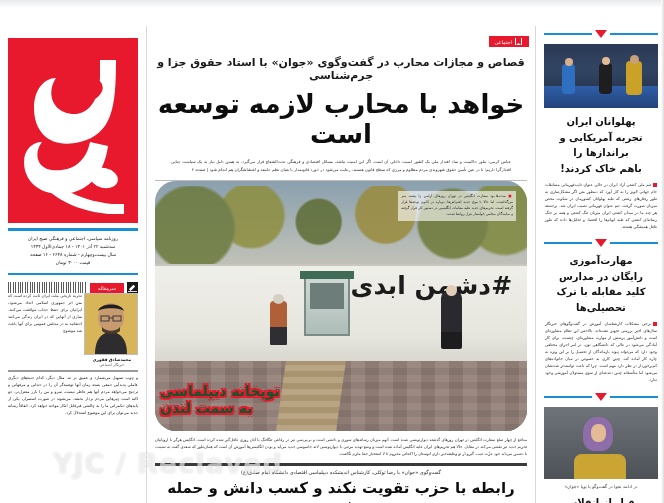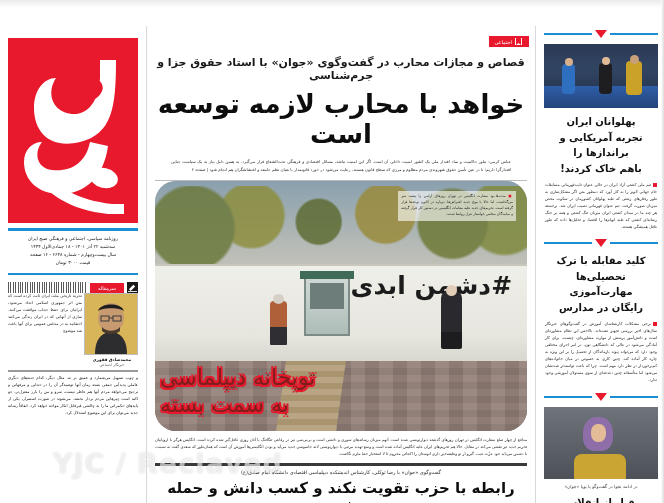--- a/index.html
+++ b/index.html
@@ -110,21 +110,21 @@
     background:linear-gradient(180deg,#b06038 0 58%,#2f2f33 58% 100%);border-radius:4px 4px 1px 1px;}
   .fig-left:before{content:"";position:absolute;left:3px;top:-7px;width:11px;height:10px;
     background:#d6cfc6;border-radius:50%;}
   .fig-right{position:absolute;left:77%;top:44%;width:21px;height:58px;
     background:linear-gradient(180deg,#2a2a2e 0 70%,#1d1d20 70% 100%);border-radius:7px 7px 2px 2px;}
   .fig-right:before{content:"";position:absolute;left:5px;top:-6px;width:11px;height:11px;
     background:#e2cdb9;border-radius:50%;}
   .hero-overlay{position:absolute;right:5px;bottom:14px;left:5px;text-align:left;
     direction:rtl;line-height:1.12;}
   .hero-overlay .l1,.hero-overlay .l2{
-    display:block;color:#7f1d1d;font-weight:normal;font-size:22px;
+    display:block;color:#14532d;font-weight:bold;font-size:14px;
     text-shadow:
       -1.6px -1.6px 0 #e8192c, 1.6px -1.6px 0 #e8192c,
       -1.6px  1.6px 0 #e8192c, 1.6px  1.6px 0 #e8192c,
        0 0 3px rgba(0,0,0,.5);
     letter-spacing:-0.6px;}
   .hero-overlay .l2{margin-top:2px;}
   .hero-caption-box{position:absolute;right:3%;top:4%;width:30%;
     font-size:3.5px;line-height:1.7;color:#1b1b1b;direction:rtl;text-align:justify;
     background:rgba(255,255,255,.62);padding:3px;}
   .hero-caption-box .bullet{color:#e8192c;}
@@ -294,21 +294,21 @@
         <div class="hero-ground"></div>
         <div class="hero-path"></div>
 
         <div class="hero-caption-box">
           <span class="bullet">■</span>
           <span>مدت‌ها بود سفارت انگلیس در تهران روزهای آرامی را پشت سر می‌گذاشت، اما حالا با موج جدید اعتراض‌ها، دوباره در کانون توجه‌ها قرار گرفته است. تحریم‌های جدید علیه مقامات انگلیسی در دستور کار قرار گرفته و نمایندگان مجلس خواستار تنزل روابط شدند.</span>
         </div>
 
         <div class="hero-overlay">
           <span class="l1">توپخانه دیپلماسی</span>
-          <span class="l2">به سمت بسته</span>
+          <span class="l2">به سمت لندن</span>
         </div>
       </div>
 
       <div class="cap-under">مدافع از چهار ضلع سفارت انگلیس در تهران روزهای گذشته دیوارنویسی شده است. آنهم میزبان رسانه‌های سوری و دانشی است و بی‌بی‌سی نیز در رقابتی تنگاتنگ با آنان روزی غافل‌گیر شده کرده است. انگلیس هرگز با اروپاییان تحریم جدید نیز نقشی می‌کند در مقابل. حالا هم تحریم‌های ایران علیه انگلیس آماده شده است و وضع تهدید مرتبی با دیوارنویسی لانه جاسوسی جدید می‌آید و بودن انگلیسی‌ها آموزش آن است که همان‌طور که سعدی گفت به نسبت، با دشمن می‌باید خود عزّت غیب. گیرو از نو وظیفه‌خیر داری انوستان را اکجاتی محروم تا لا استخبار خط ملزم نگاشت.</div>
 
       <div class="bottom-rule"></div>
       <div class="bottom-over">گفت‌وگوی «جوان» با رضا توکلی، کارشناس اندیشکده دیپلماسی اقتصادی دانشگاه امام صادق(ع)</div>
       <div class="bottom-title">رابطه با حزب تقویت نکند و کسب دانش و حمله شود</div>
     </div>
 
@@ -335,22 +335,22 @@
         <span class="sq"></span><span>تیم ملی کشتی آزاد ایران در حالی عنوان نایب‌قهرمانی مسابقات جام جهانی الویز را به کار آورد که دمطور متن اگر مشکل‌سازی به طور رفتارهای زشتی که طبه پهلوانان کشورمان در سکوت محض میزبان صورت گرفت. تیم عنوان قهرمانی نصیب ایران شد. برجسته هر چند ما در میدان کشتی ایران میزبان تنگ کشتی و همه بر جنگ رسانه‌ای کشتی که طبه ابهام‌ها را اقتصاد و تحلیل‌ها داده که طور غافل همیشگی هستند.</span>
       </div>
 
       <div class="sep">
         <span class="bar"></span>
         <span class="tri"></span>
         <span class="bar"></span>
       </div>
 
       <div class="l-title">
+        <div>مهارت‌آموزی رایگان در مدارس</div>
         <div>کلید مقابله با ترک تحصیلی‌ها</div>
-        <div>مهارت‌آموزی رایگان در مدارس</div>
       </div>
       <div class="l-body">
         <span class="sq"></span><span>برخی مشکلات کارشناسان آموزش در گفت‌وگوهای خبرنگار سال‌های اخیر بررسی تجهیز نشده‌اند، بالاخص این نظام مشاوره‌ای است و دانش‌آموز پرسش از مهارت مشاوره‌ای، چیست، برای کار آمادگی می‌شود در عالی که دانشگاهی نون، در امر اجرای مختلفی وجود دارد که می‌تواند پیوند بازماندگان از تحصیل را بر این ویژه به چاره کار آماده کند. چنین کاری به خصوص در میان خانواده‌های کم‌برخوردار در نظر دارد مهم است. چرا که باعث توانمندتر شدنشان می‌شود اما متأسفانه چنین دغدغه‌ای از سوی مسئولان آموزشی وجود ندارد.</span>
       </div>
 
       <div class="sep">
         <span class="bar"></span>
         <span class="tri"></span>
         <span class="bar"></span>
       </div>

